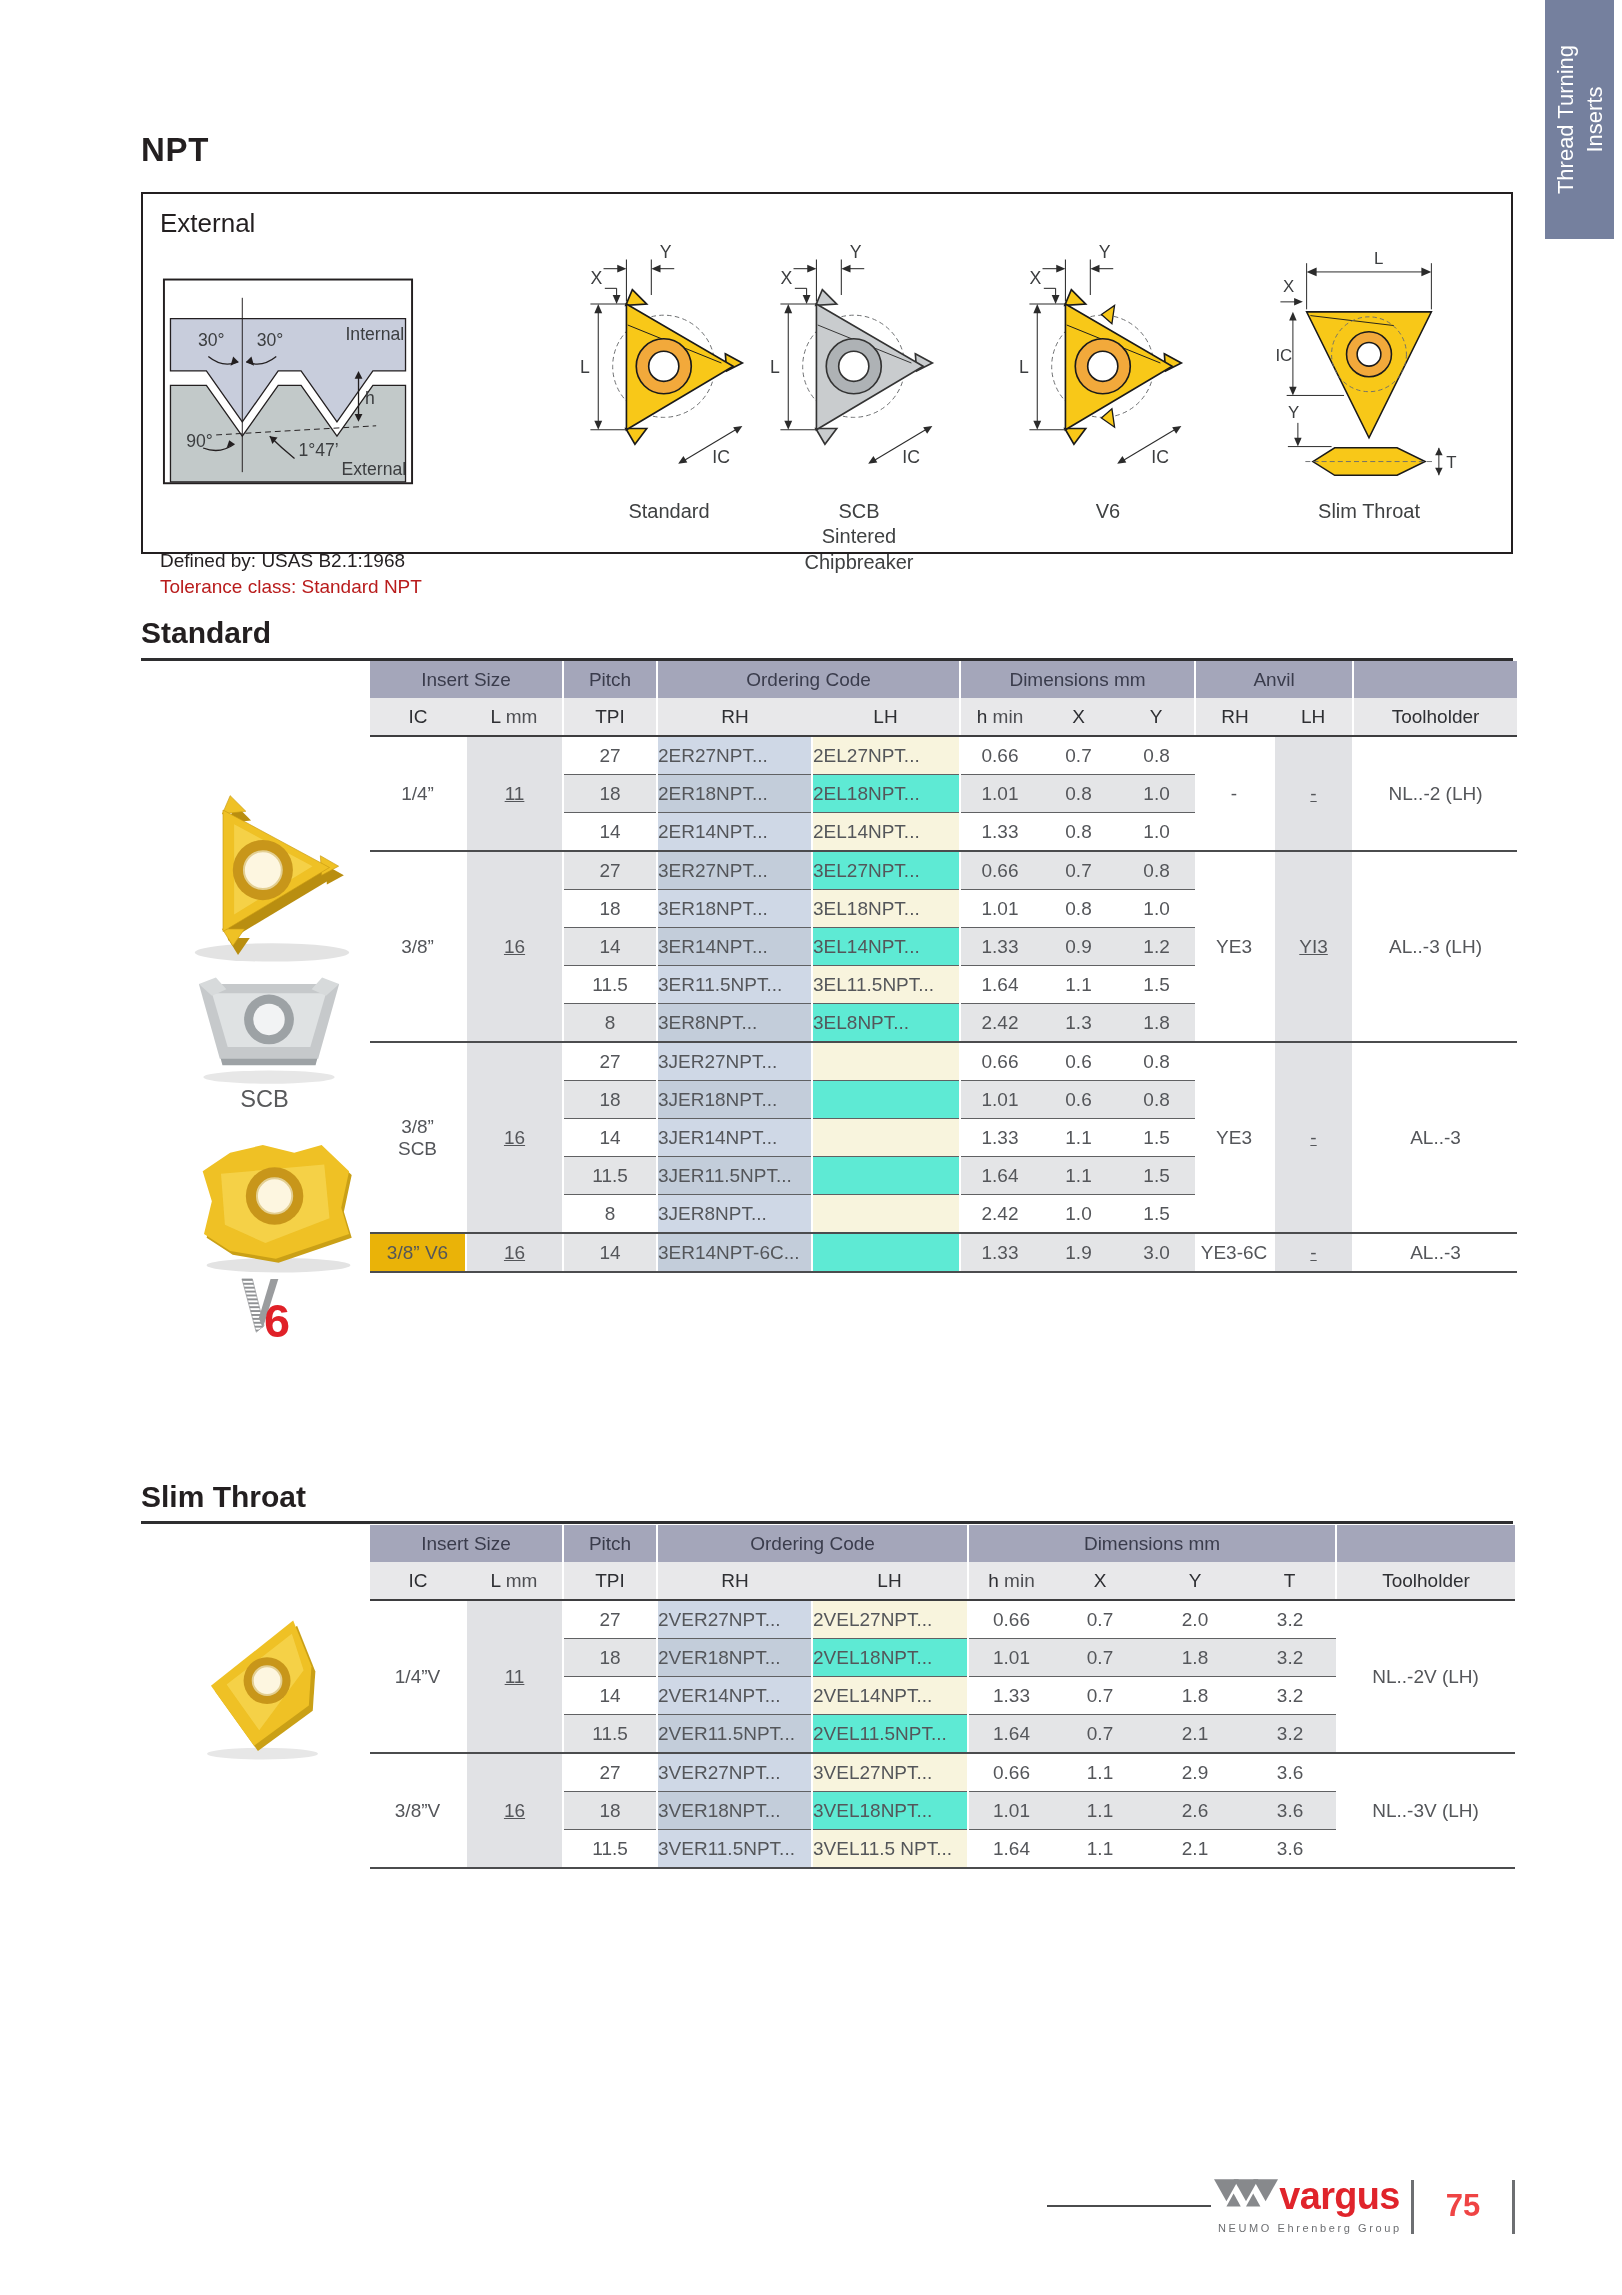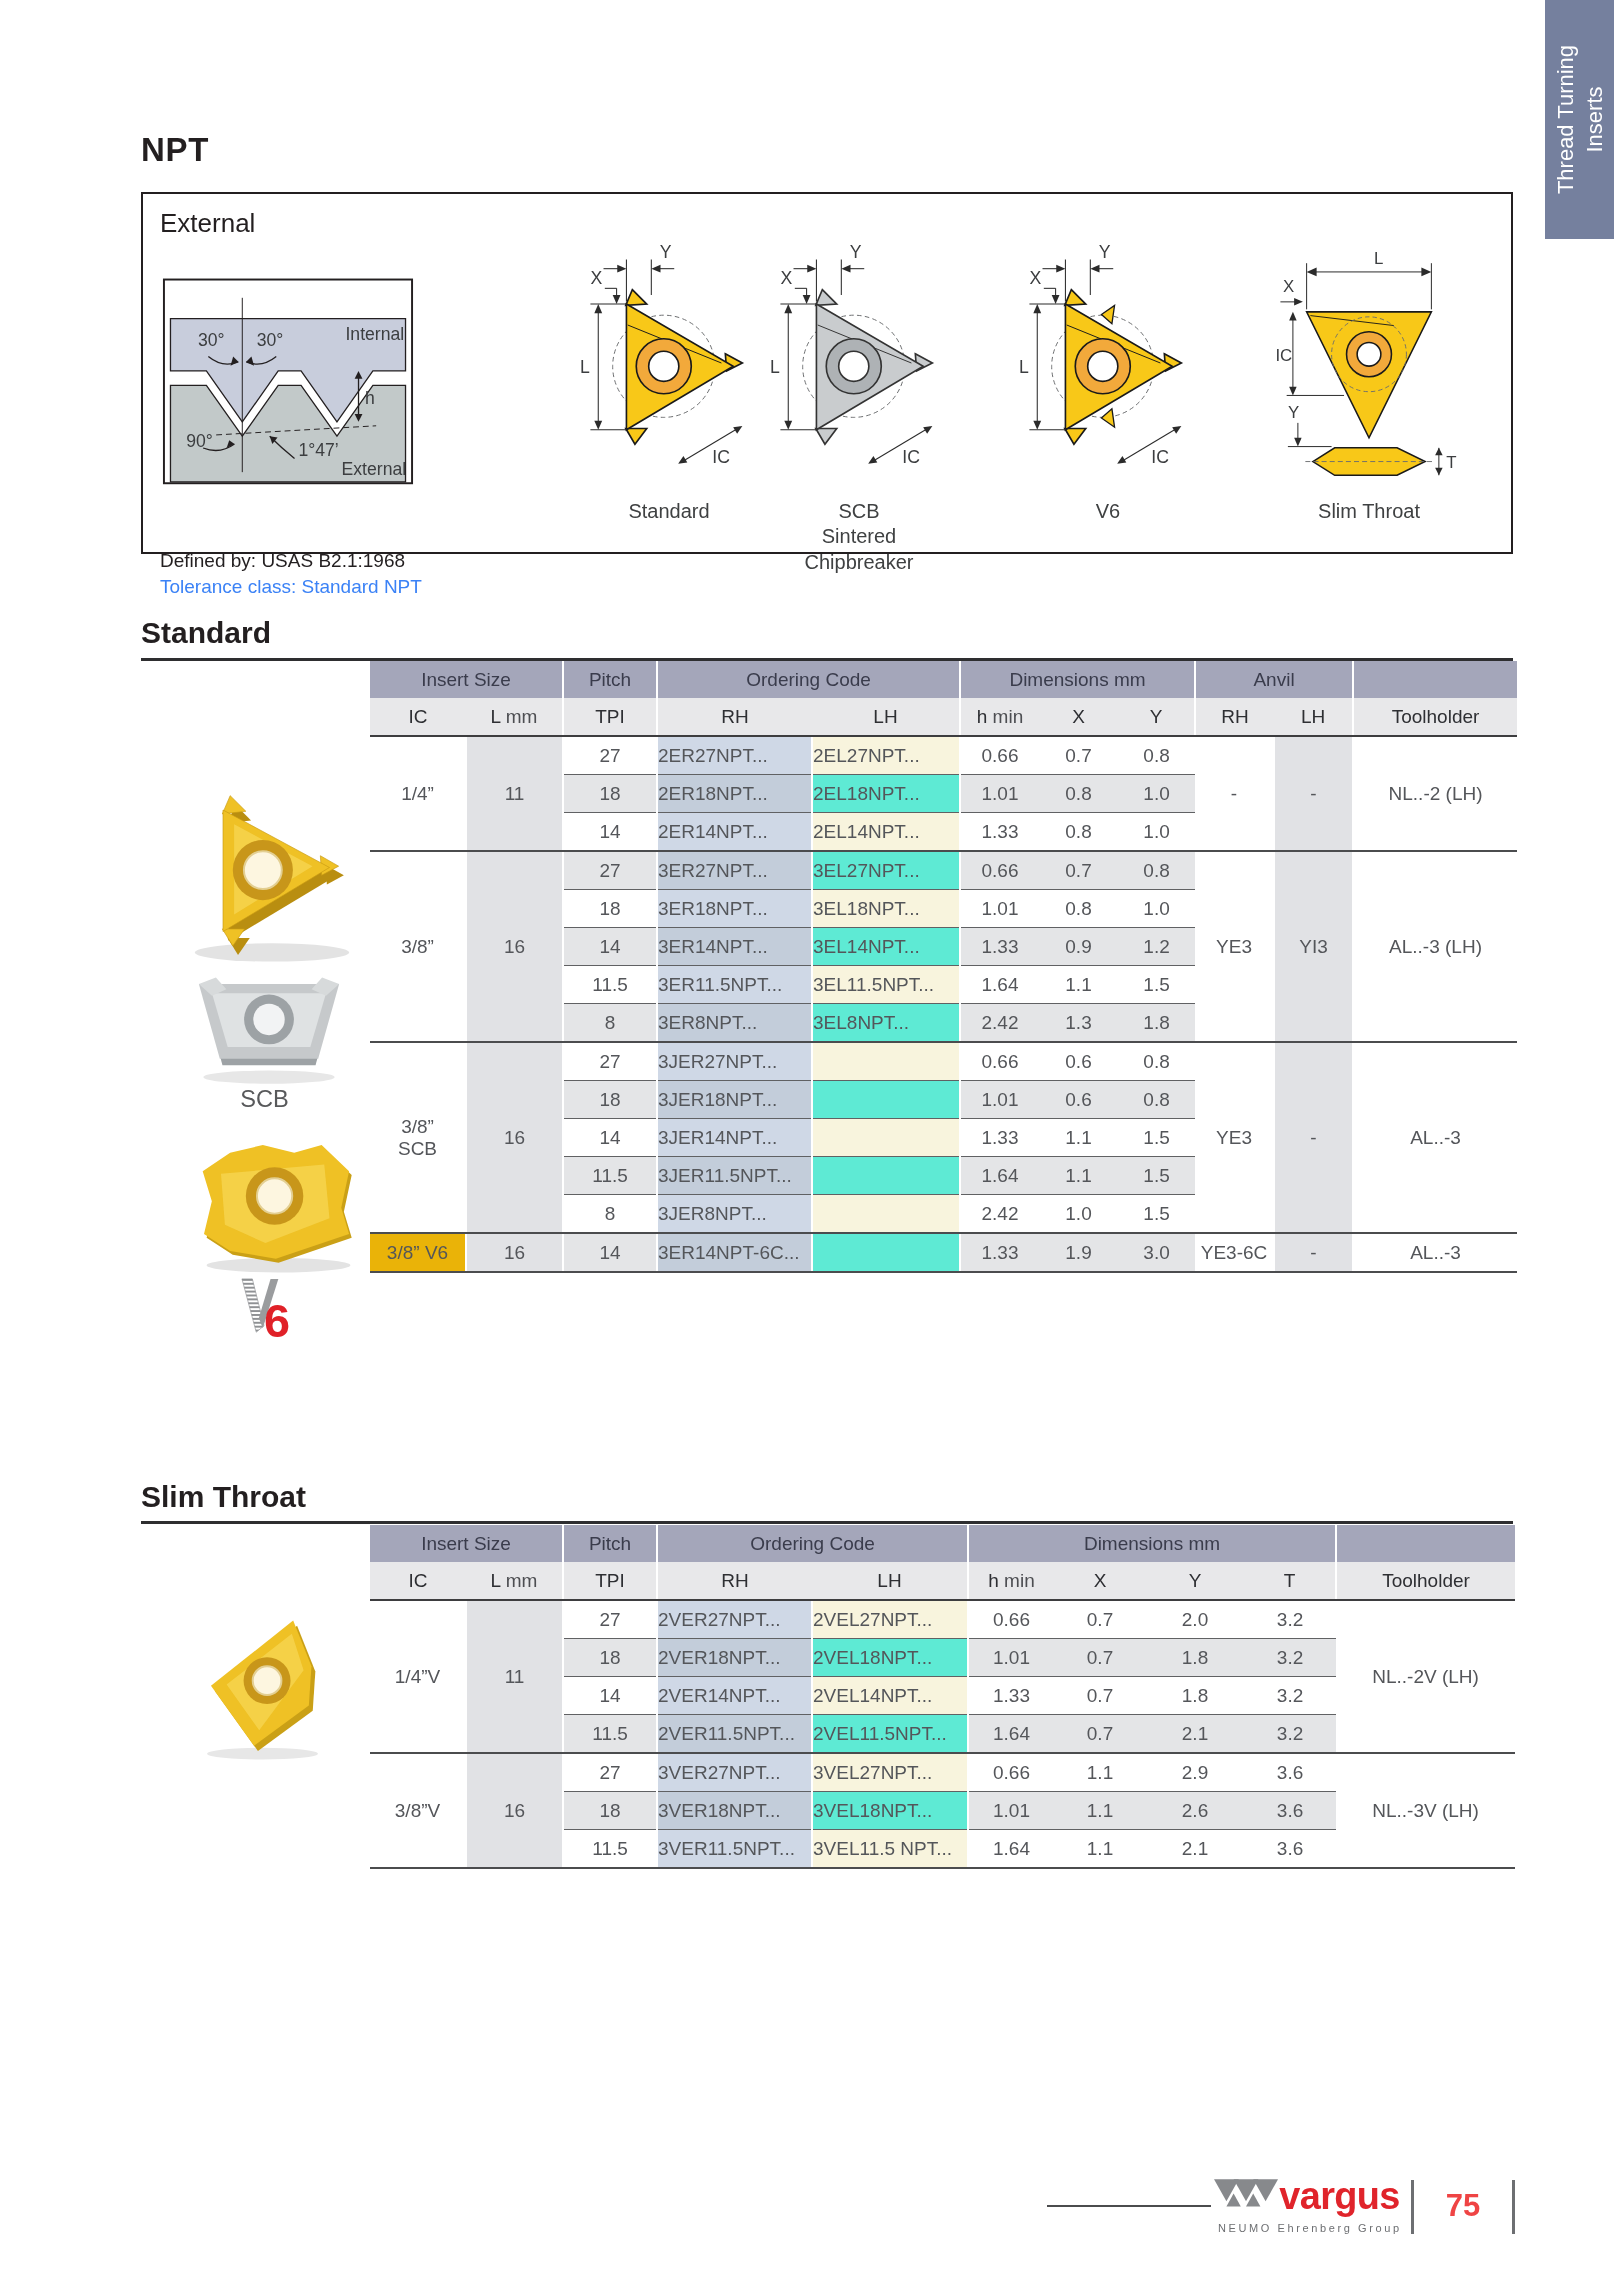--- a/index.html
+++ b/index.html
@@ -16,36 +16,36 @@
   
   .npt-title{position:absolute;left:141px;top:131px;font-size:33px;font-weight:700;letter-spacing:0.7px;}
   .sec-title{position:absolute;font-size:30px;font-weight:700;}
   .sec-rule{position:absolute;width:1372px;height:3.3px;background:#2e2e30;}
 
   
   .ext-box{position:absolute;left:141px;top:192px;width:1372px;height:362px;border:2px solid #231f20;box-sizing:border-box;}
   .ext-title{position:absolute;left:17px;top:14.4px;font-size:26px;color:#231f20;}
   .profile-fig{position:absolute;left:14.4px;top:79px;}
   .defined1{position:absolute;left:17px;top:356px;font-size:19px;color:#231f20;}
-  .defined2{position:absolute;left:17px;top:382px;font-size:19px;color:#3b82f6;}
+  .defined2{position:absolute;left:17px;top:382px;font-size:19px;color:#b91c1c;}
   .variant{position:absolute;width:216px;top:38px;text-align:center;}
   .variant .cap{font-size:20px;line-height:25.5px;color:#3f4142;margin-top:2.6px;}
 
   
   table.cat{position:absolute;border-collapse:collapse;table-layout:fixed;width:1143px;}
   table.cat td,table.cat th{padding:0;margin:0;font-weight:400;overflow:hidden;}
   th.grp{background:#a4a6ba;color:#3a3c4c;font-size:19px;height:37px;font-weight:400;}
   th.sub{background:#e8e8ea;color:#2e2f33;font-size:19px;height:37px;font-weight:700;
          border-bottom:2px solid #3d3d3f;}
   th.sub .lt{font-weight:400;color:#4d4e52;}
   .wsep{border-left:2px solid #fff;}
   td.c{font-size:19px;color:#54565a;text-align:center;height:37px;}
   td.code{font-size:19px;color:#54565a;text-align:left;padding-left:15.7px;height:37px;}
   tr.g td{background:#e4e5e7;}
-  td.band{background:#e1e2e5 !important;border-left:2px solid #fff;border-right:2px solid #fff;}
+  td.band{background:#e1e2e5 !important;border-left:2px solid #fff;border-right:2px solid #fff;text-decoration:underline;}
   td.rh{background:#cfd8e6;border-left:2px solid #fff;border-right:2px solid #fff;}
   tr.g td.rh{background:#c3cdda;}
   td.lh{background:#f8f4dd;border-left:2px solid #fff;border-right:2px solid #fff;}
   tr.g td.lh{background:#5eead4;}
   td.s{border-bottom:1.3px solid #606163;}
   td.ge{border-bottom:2px solid #4b4c4e;}
   td.pre{white-space:pre-line;line-height:22px;}
 
   
   .photo{position:absolute;}

